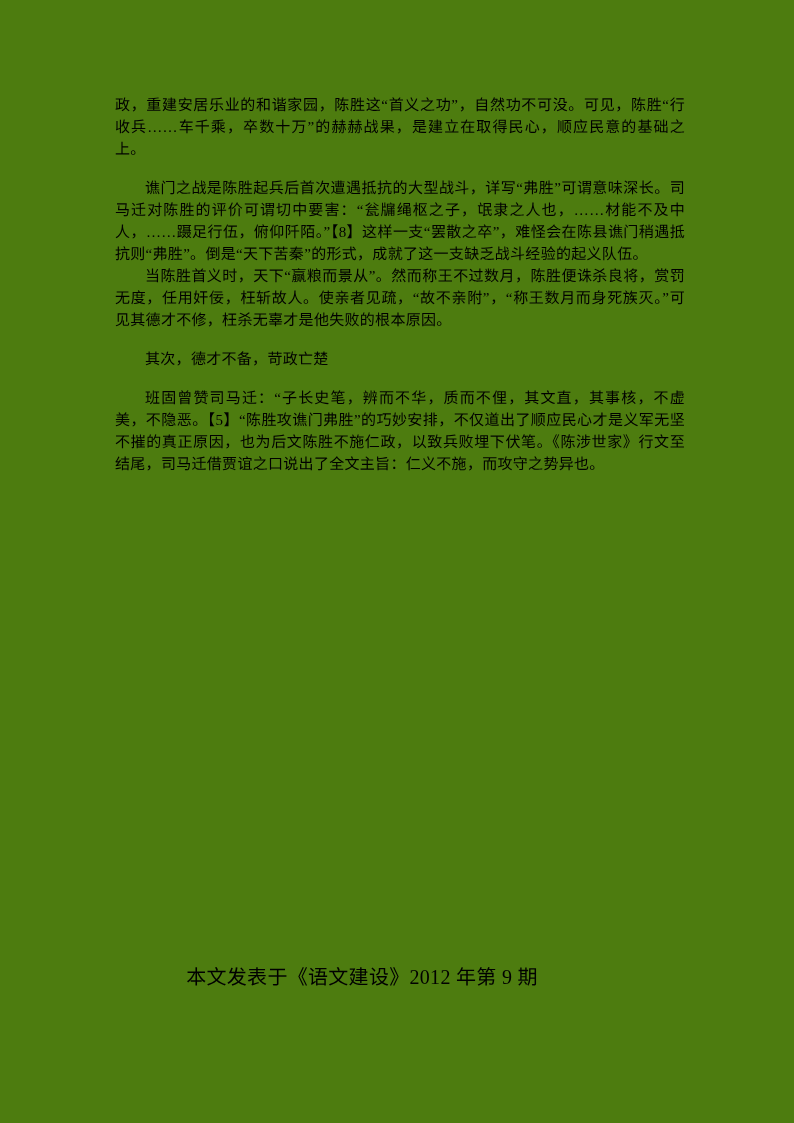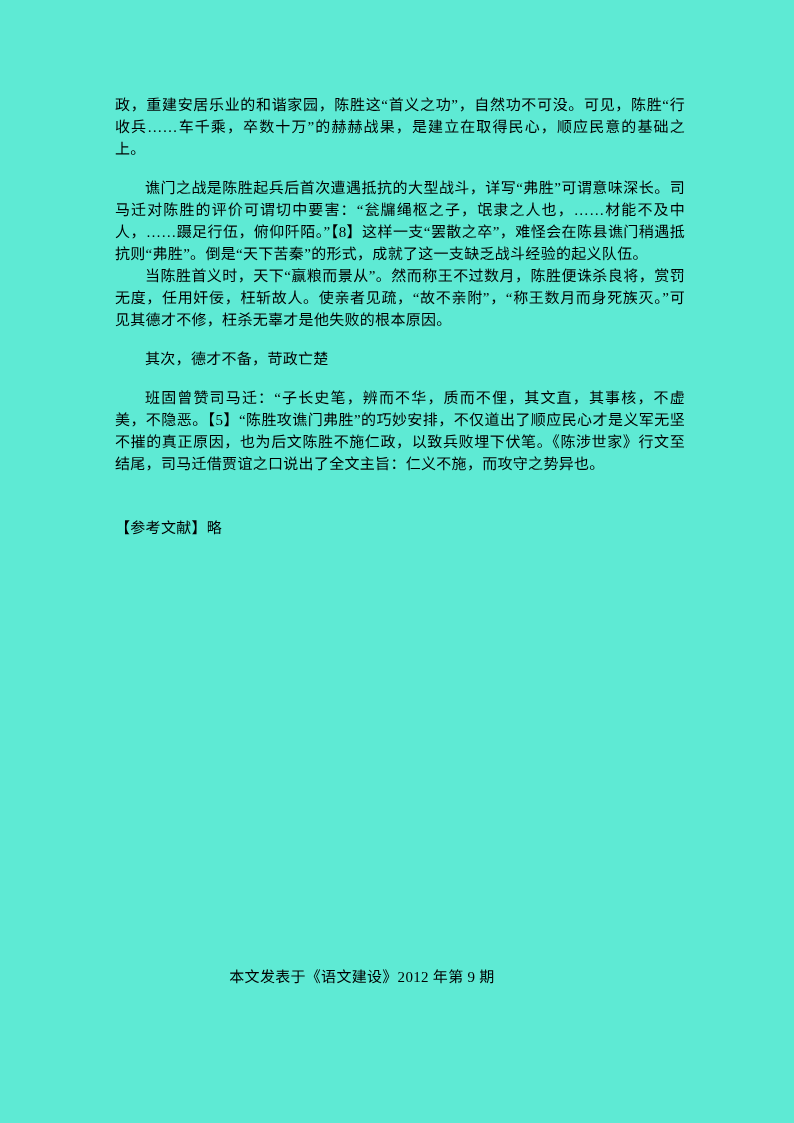--- a/index.html
+++ b/index.html
@@ -11,21 +11,21 @@
     width: 794px;
     height: 1123px;
     position: relative;
     font-family: "Liberation Serif", "DejaVu Serif", serif;
     color: #000000;
     overflow: hidden;
   }
   .page {
     position: absolute;
     inset: 0;
-    background: #5eead4;
+    background: #4d7c0f;
   }
   .text-block {
     position: absolute;
     left: 115px;
     top: 94px;
     width: 570px;
   }
   .text-block p {
     margin: 0;
     font-size: 15px;
@@ -41,21 +41,21 @@
     margin-top: 42px !important;
     text-indent: 0;
     text-align: left;
   }
   .footer-note {
     position: absolute;
     top: 966px;
     left: 0;
     width: 724px;
     text-align: center;
-    font-size: 15px;
+    font-size: 20px;
     line-height: 22px;
     letter-spacing: 0.3px;
     color: #000000;
   }
 </style>
 </head>
 <body>
 
 <div class="page">
 
@@ -65,19 +65,18 @@
 
     <p class="ind gap">谯门之战是陈胜起兵后首次遭遇抵抗的大型战斗，详写“弗胜”可谓意味深长。司马迁对陈胜的评价可谓切中要害：“瓮牖绳枢之子，氓隶之人也，……材能不及中人，……蹑足行伍，俯仰阡陌。”【8】这样一支“罢散之卒”，难怪会在陈县谯门稍遇抵抗则“弗胜”。倒是“天下苦秦”的形式，成就了这一支缺乏战斗经验的起义队伍。</p>
 
     <p class="ind">当陈胜首义时，天下“赢粮而景从”。然而称王不过数月，陈胜便诛杀良将，赏罚无度，任用奸佞，枉斩故人。使亲者见疏，“故不亲附”，“称王数月而身死族灭。”可见其德才不修，枉杀无辜才是他失败的根本原因。</p>
 
     <p class="ind gap">其次，德才不备，苛政亡楚</p>
 
     <p class="ind gap">班固曾赞司马迁：“子长史笔，辨而不华，质而不俚，其文直，其事核，不虚美，不隐恶。【5】“陈胜攻谯门弗胜”的巧妙安排，不仅道出了顺应民心才是义军无坚不摧的真正原因，也为后文陈胜不施仁政，以致兵败埋下伏笔。《陈涉世家》行文至结尾，司马迁借贾谊之口说出了全文主旨：仁义不施，而攻守之势异也。</p>
 
 
-    <p class="ref-heading">【参考文献】略</p>
 
   </div>
 
   <div class="footer-note">本文发表于《语文建设》2012 年第 9 期</div>
 
 </div>
 
 </body></html>

